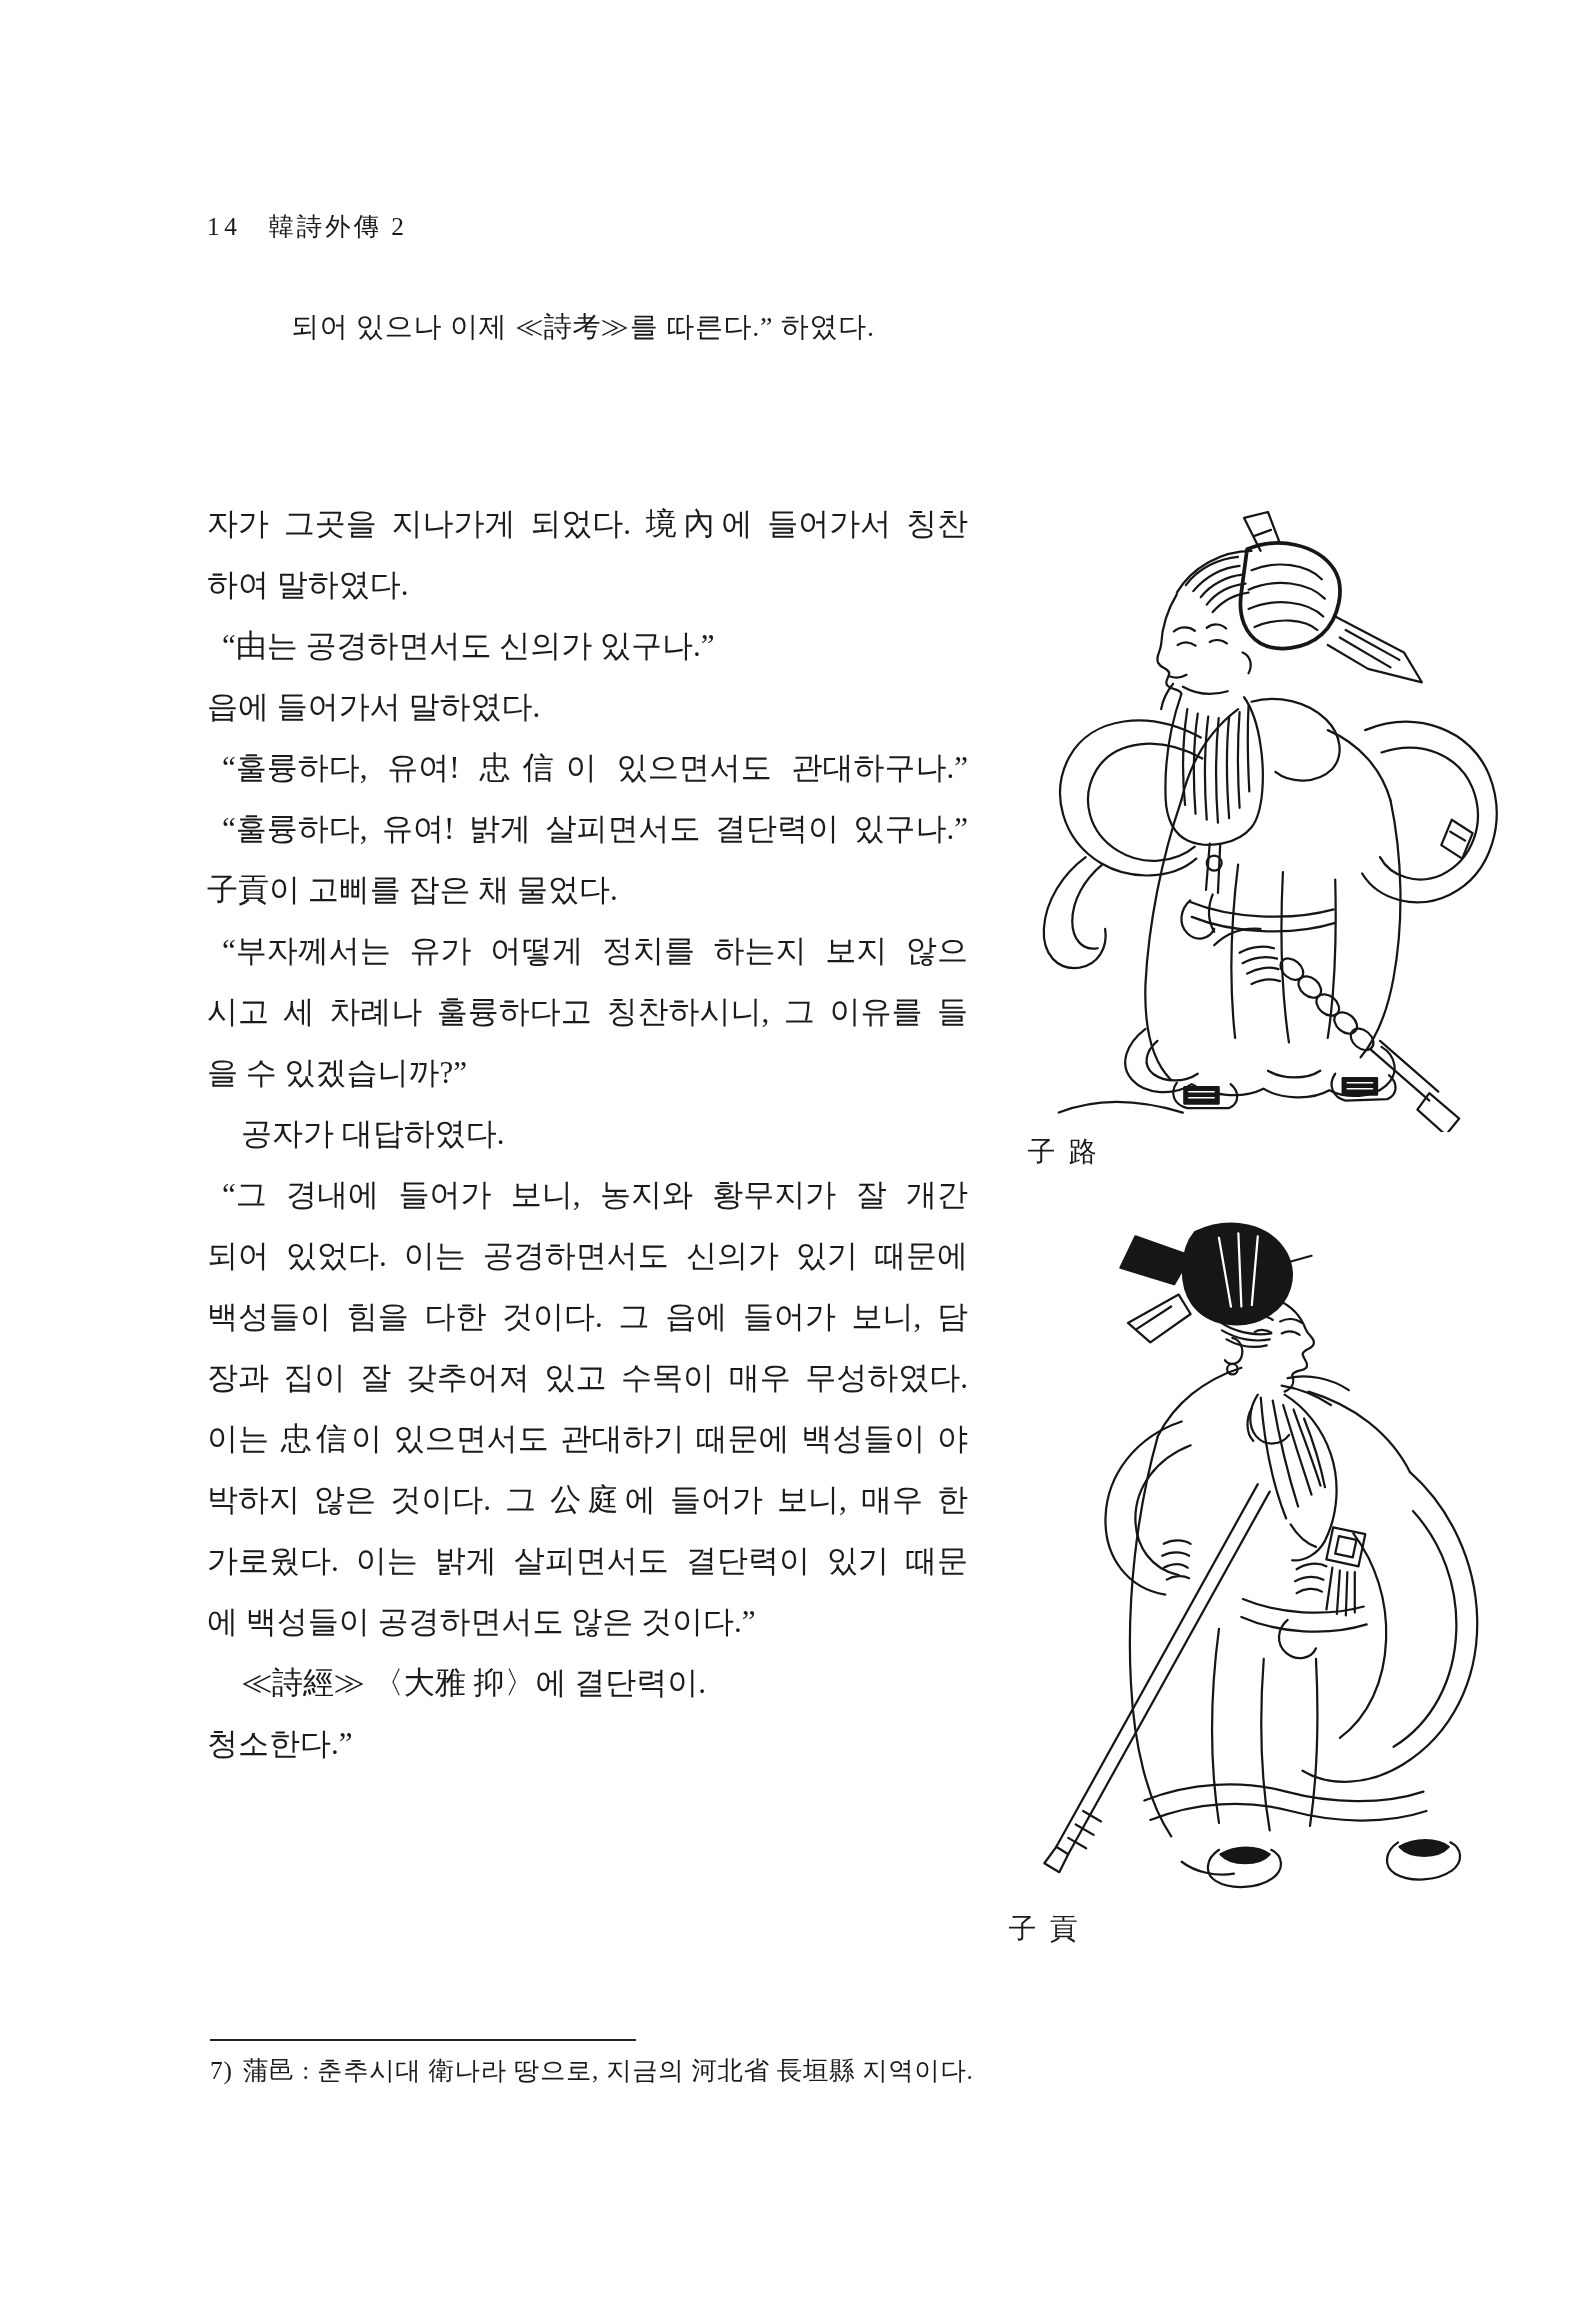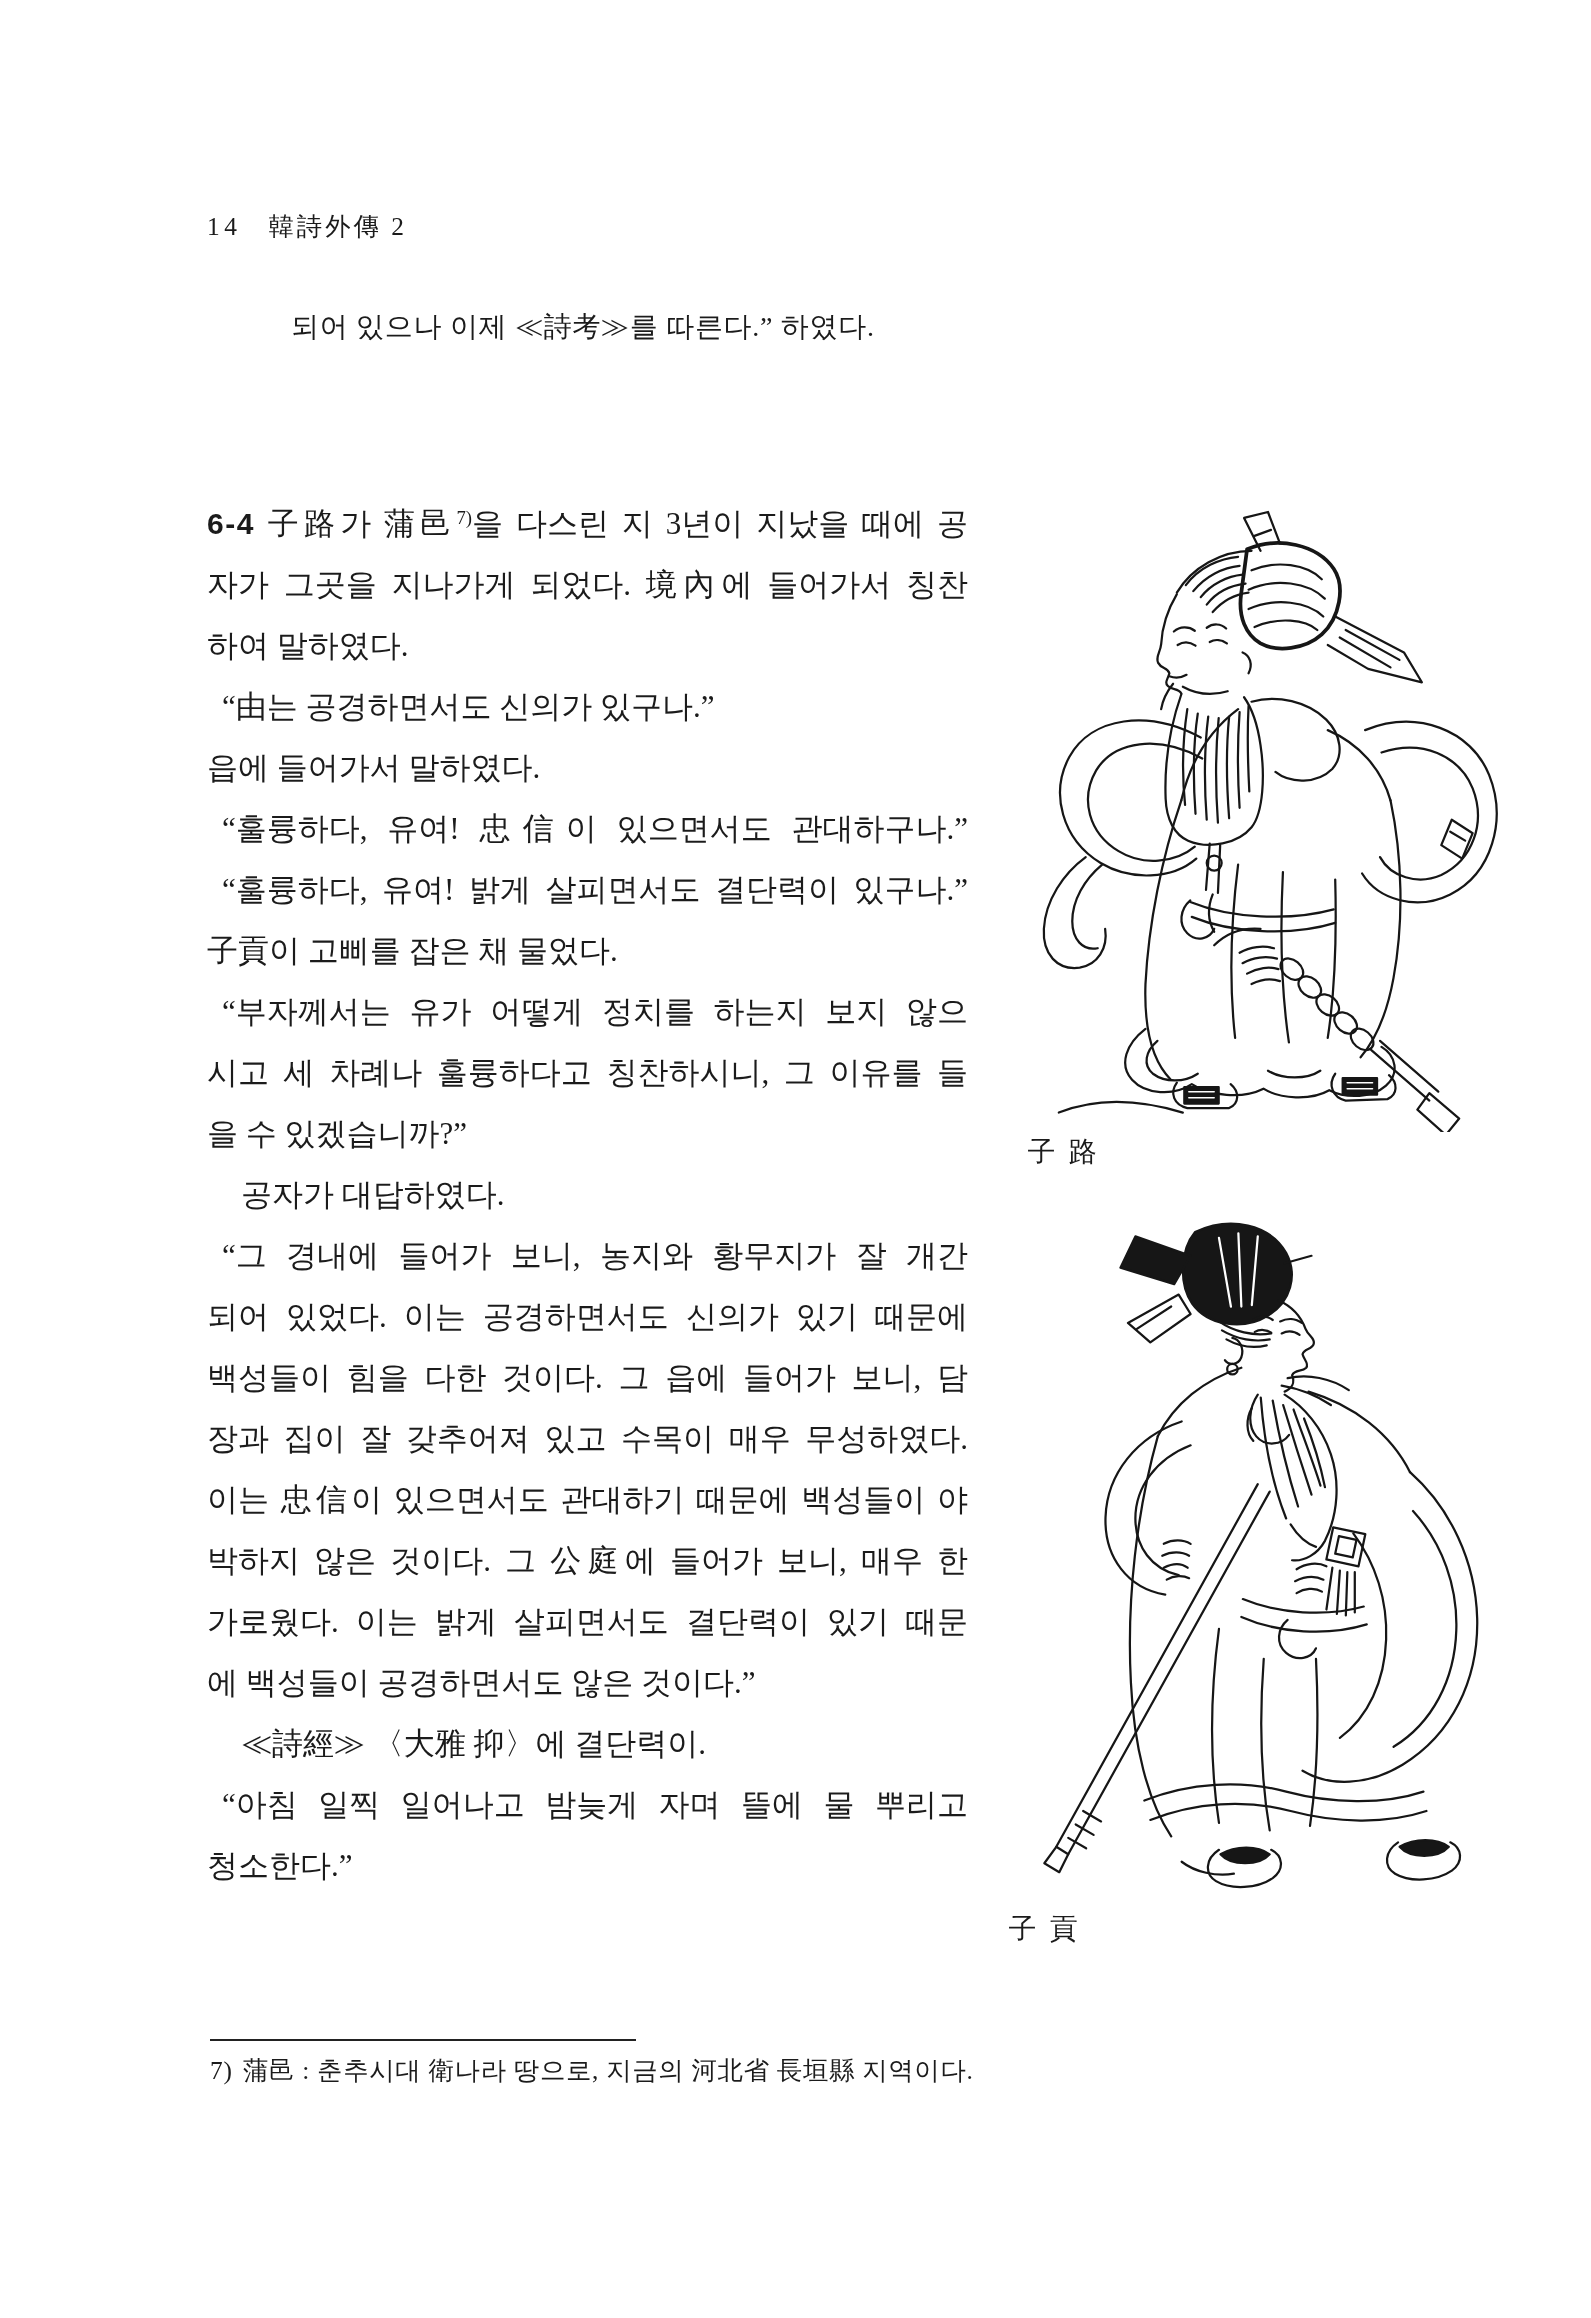--- a/index.html
+++ b/index.html
@@ -40,42 +40,40 @@
 
 <div class="page">
 
   <div class="hdr">
     <span class="pnum">14</span><span class="btitle">韓詩外傳 2</span>
   </div>
 
   <div class="carry1">되어 있으나 이제 ≪詩考≫를 따른다.” 하였다.</div>
 
   <div class="bodycol" id="body-lines">
-    <div class="bline j"><span class="secnum">6-4</span> <span>子路가 蒲邑</span><span class="supref">7)</span><span>을 다스린 지 3년이 지났을 때에 공</span></div>
   <div class="bline j">자가 그곳을 지나가게 되었다. 境內에 들어가서 칭찬</div>
       <div class="bline">하여 말하였다.</div>
       <div class="bline i1">“由는 공경하면서도 신의가 있구나.”</div>
       <div class="bline">읍에 들어가서 말하였다.</div>
       <div class="bline j i1">“훌륭하다, 유여! 忠信이 있으면서도 관대하구나.”</div>
       <div class="bline j i1">“훌륭하다, 유여! 밝게 살피면서도 결단력이 있구나.”</div>
       <div class="bline">子貢이 고삐를 잡은 채 물었다.</div>
       <div class="bline j i1">“부자께서는 유가 어떻게 정치를 하는지 보지 않으</div>
       <div class="bline j">시고 세 차례나 훌륭하다고 칭찬하시니, 그 이유를 들</div>
       <div class="bline">을 수 있겠습니까?”</div>
       <div class="bline i2">공자가 대답하였다.</div>
       <div class="bline j i1">“그 경내에 들어가 보니, 농지와 황무지가 잘 개간</div>
       <div class="bline j">되어 있었다. 이는 공경하면서도 신의가 있기 때문에</div>
       <div class="bline j">백성들이 힘을 다한 것이다. 그 읍에 들어가 보니, 담</div>
       <div class="bline j">장과 집이 잘 갖추어져 있고 수목이 매우 무성하였다.</div>
       <div class="bline j">이는 忠信이 있으면서도 관대하기 때문에 백성들이 야</div>
       <div class="bline j">박하지 않은 것이다. 그 公庭에 들어가 보니, 매우 한</div>
       <div class="bline j">가로웠다. 이는 밝게 살피면서도 결단력이 있기 때문</div>
       <div class="bline">에 백성들이 공경하면서도 않은 것이다.”</div>
       <div class="bline i2">≪詩經≫ 〈大雅 抑〉에 결단력이.</div>
-      <div class="bline j i1">“아침 일찍 일어나고 밤늦게 자며 뜰에 물 뿌리고</div>
       <div class="bline">청소한다.”</div>
     </div>
 
   <div class="fig fig1">
     <svg viewBox="0 0 668 838">
       <g fill="none" stroke="#161616" stroke-width="3" stroke-linecap="round" stroke-linejoin="round">
 
         <path d="M218,118 C205,140 198,165 197,185 C196,196 189,202 193,210 C197,218 206,216 208,224 C206,232 201,236 206,241 C212,247 220,243 224,251"></path>
         <path d="M214,168 C222,161 234,161 242,167"></path>
         <path d="M219,186 C227,181 236,182 243,187"></path>

